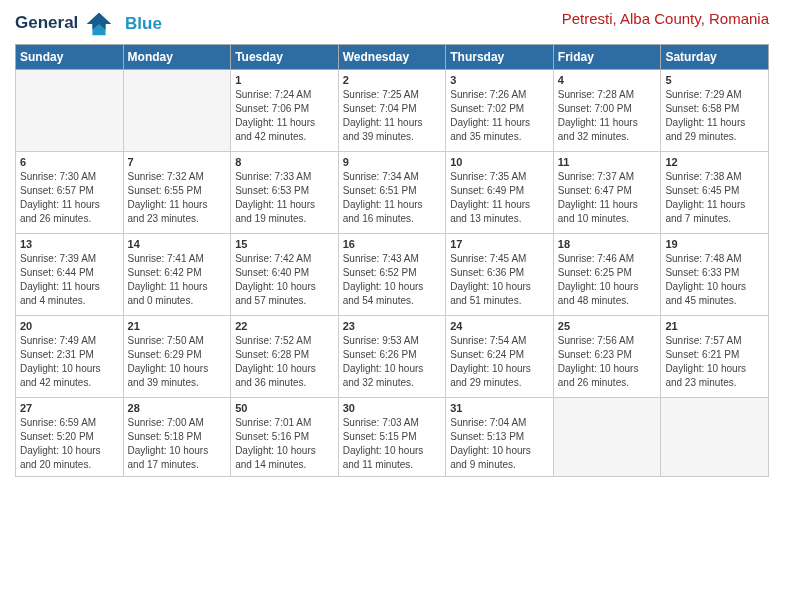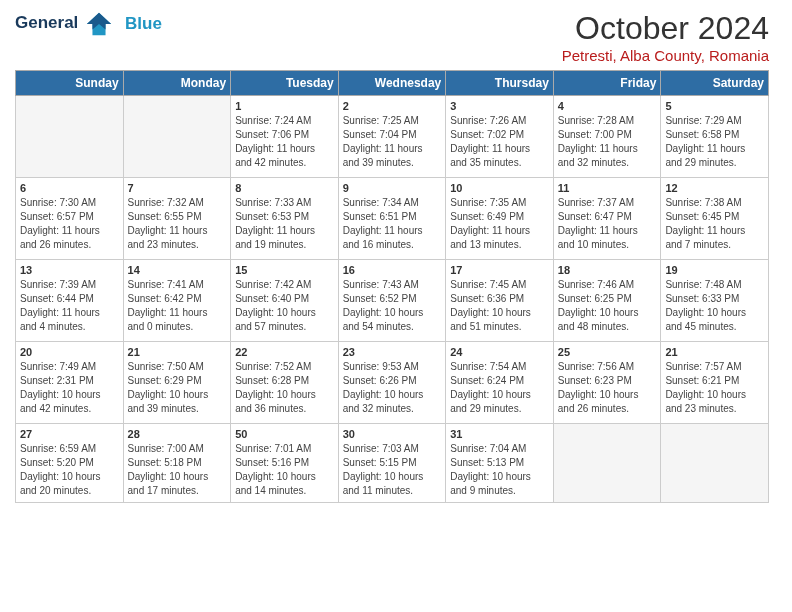--- a/index.html
+++ b/index.html
@@ -46,21 +46,21 @@
     .calendar {
       width: 100%;
       border-collapse: collapse;
       table-layout: fixed;
     }
     .calendar th {
       background: #2e6da4;
       color: #fff;
       font-size: 12px;
       padding: 5px 4px;
-      text-align: right;
+      text-align: left;
       border: 1px solid #aaa;
     }
     .calendar td {
       vertical-align: top;
       border: 1px solid #ccc;
       padding: 4px 4px;
       font-size: 9.5px;
       color: #333;
       height: 82px;
       background: #fff;
@@ -97,21 +97,20 @@
             <svg class="logo-icon" viewBox="0 0 30 28" style="display:inline-block;vertical-align:middle;">
               <polygon points="15,2 28,14 22,14 22,26 8,26 8,14 2,14" fill="#2196c4"></polygon>
               <polygon points="15,2 28,14 22,14 22,20 15,14 8,20 8,14 2,14" fill="#1a5a8c"></polygon>
             </svg>
           </div>
           <div style="font-size:17px;font-weight:bold;color:#2196c4;margin-left:12px;line-height:1.15;">Blue</div>
         </div>
       </div>
     </div>
     <div class="title-block">
-      <div class="month-title">October 2024</div>
       <div class="subtitle">Petresti, Alba County, Romania</div>
     </div>
   </div>
 
   <table class="calendar">
     <thead>
       <tr>
         <th>Sunday</th>
         <th>Monday</th>
         <th>Tuesday</th>

